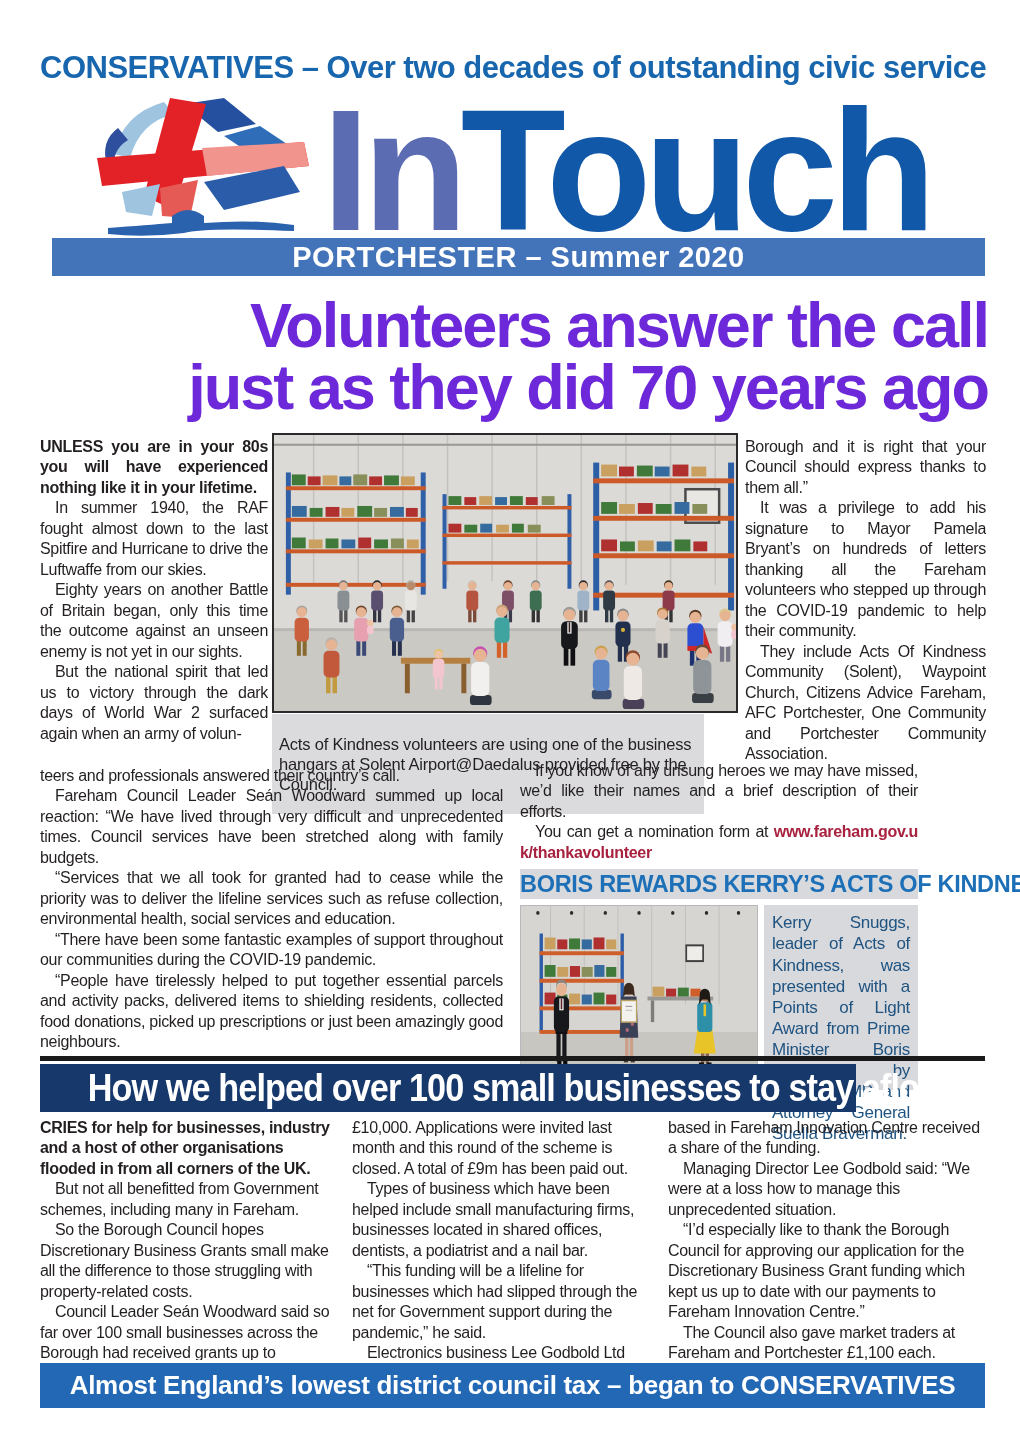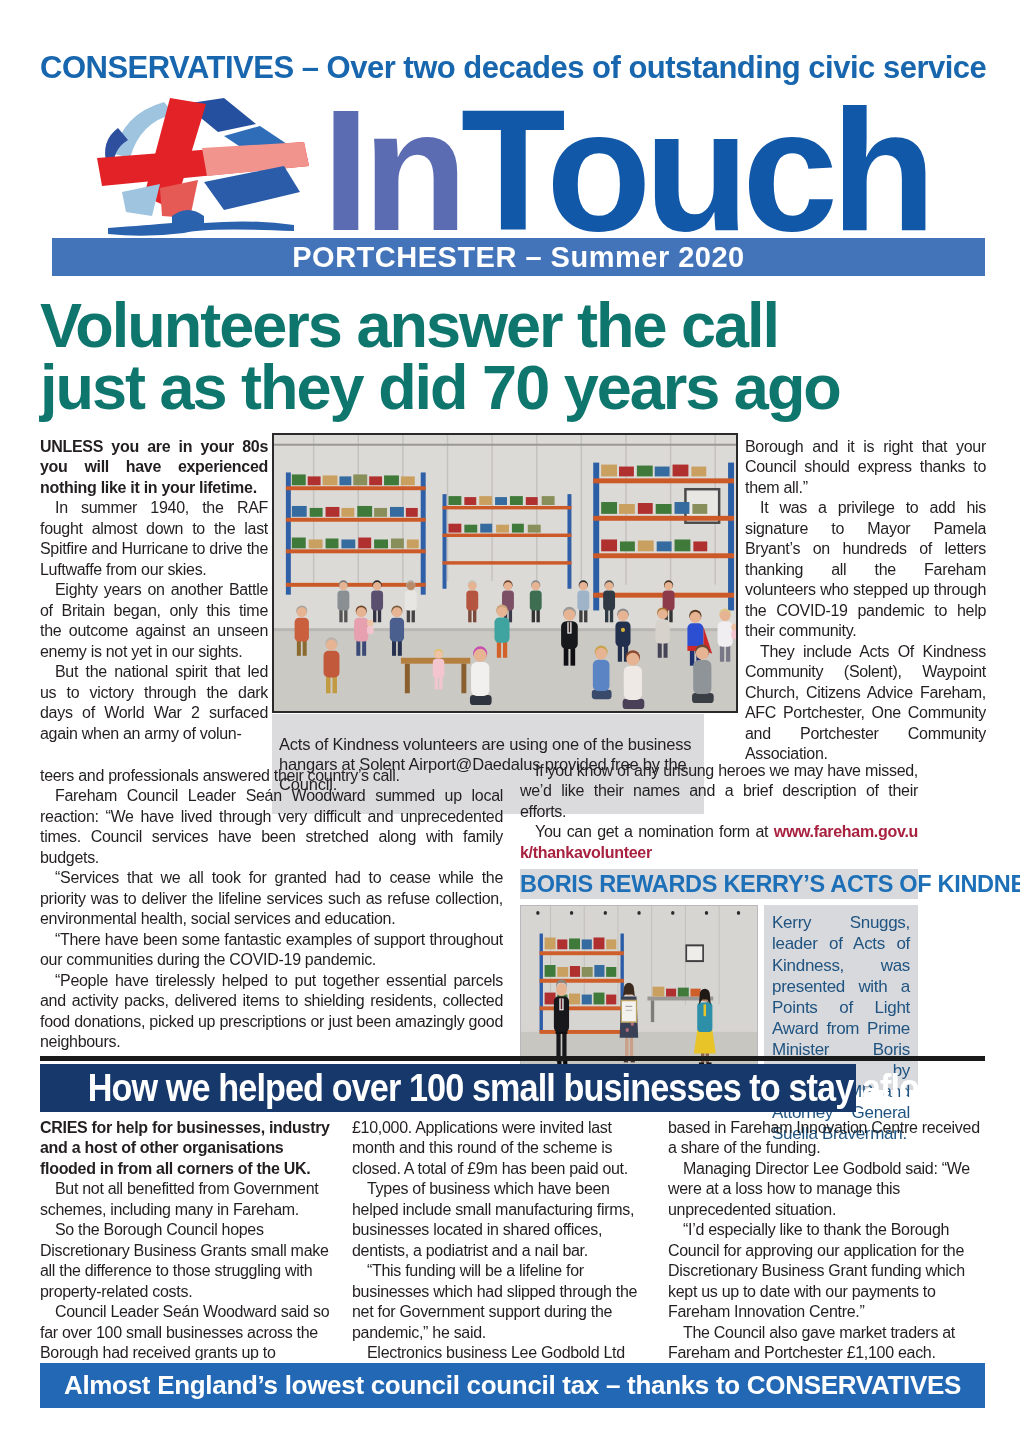--- a/index.html
+++ b/index.html
@@ -10,22 +10,22 @@
   .tagline{left:40px;top:50px;width:948px;font-size:31px;font-weight:bold;color:#1766ae;
            letter-spacing:-0.5px;white-space:nowrap;}
   .masthead{left:322px;top:84px;width:680px;font-size:172px;font-weight:bold;line-height:1;
             letter-spacing:-7px;white-space:nowrap;}
   .mast-in{color:#5b6cb3;}
   .mast-touch{color:#1158a8;}
 
   .edition-bar{left:52px;top:238px;width:933px;height:38px;background:#4373b9;color:#fff;
                font-size:29px;font-weight:bold;text-align:center;line-height:38px;letter-spacing:0.5px;}
 
-  .headline{left:40px;top:294px;width:948px;font-size:63px;font-weight:bold;color:#0f766e;
-            line-height:0.99;letter-spacing:-2px;}
+  .headline{left:40px;top:294px;width:948px;font-size:63px;font-weight:bold;color:#6d28d9;
+            line-height:0.99;letter-spacing:-2px;text-align:right;}
 
   .bodytext{font-size:16px;line-height:1.28;letter-spacing:-0.3px;color:#231f20;}
   .bodytext p{margin:0;}
   .bodytext p + p{text-indent:15px;}
   .just{text-align:justify;}
   .lead{font-weight:bold;}
 
   .col-left{left:40px;top:437px;width:228px;height:326px;overflow:hidden;}
   .col-right{left:745px;top:437px;width:241px;height:330px;overflow:hidden;}
 
@@ -532,15 +532,15 @@
     <p>“This funding will be a lifeline for businesses which had slipped through the net for Government support during the pandemic,” he said.</p>
     <p>Electronics business Lee Godbold Ltd</p>
   </div>
   <div class="abs s2col s2c3 bodytext">
     <p>based in Fareham Innovation Centre received a share of the funding.</p>
     <p>Managing Director Lee Godbold said: “We were at a loss how to manage this unprecedented situation.</p>
     <p>“I’d especially like to thank the Borough Council for approving our application for the Discretionary Business Grant funding which kept us up to date with our payments to Fareham Innovation Centre.”</p>
     <p>The Council also gave market traders at Fareham and Portchester £1,100 each.</p>
   </div>
 
-  <div class="abs footer-bar">Almost England’s lowest council council tax – thanks to CONSERVATIVES</div>
+  <div class="abs footer-bar">Almost England’s lowest district council tax – began to CONSERVATIVES</div>
 
 </div>
 
 </body></html>

